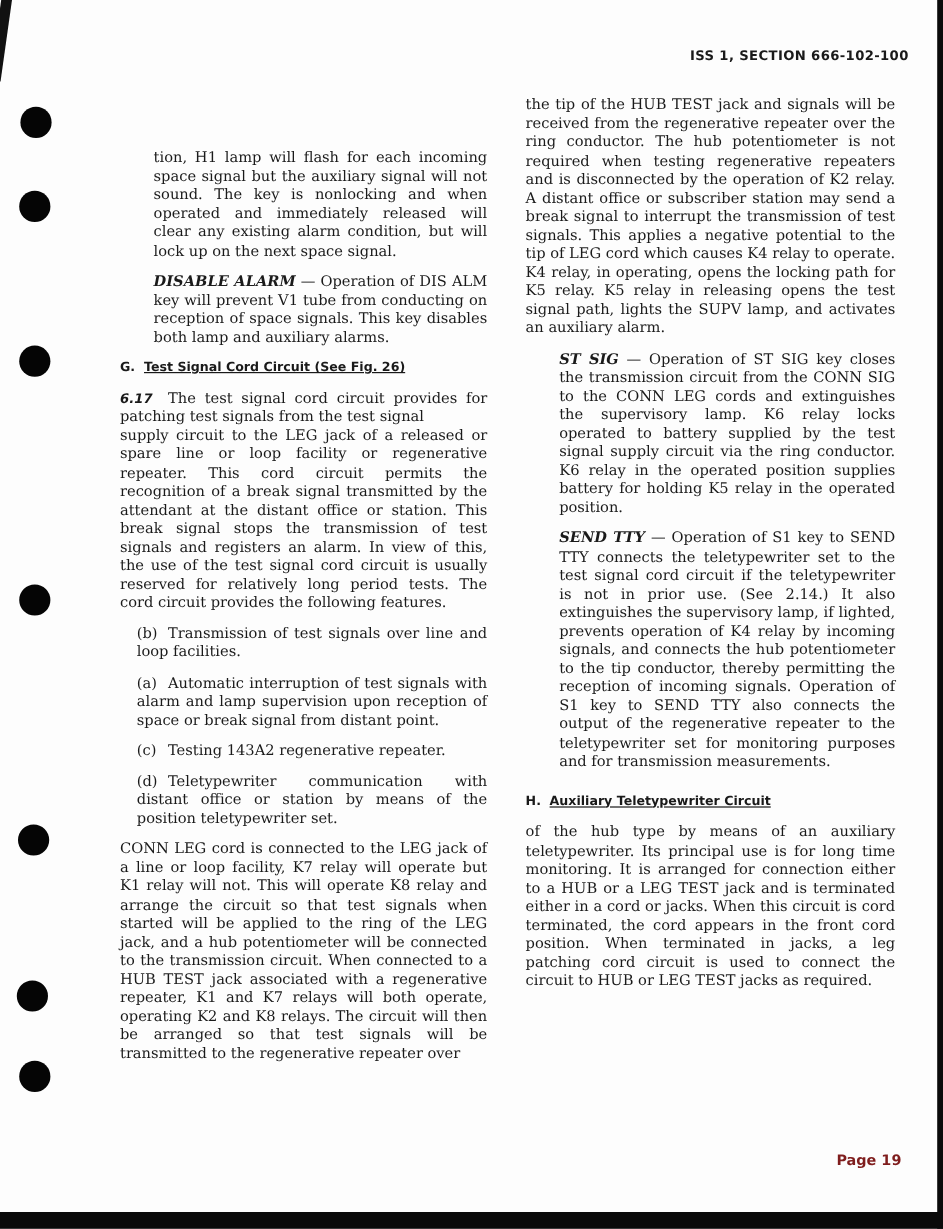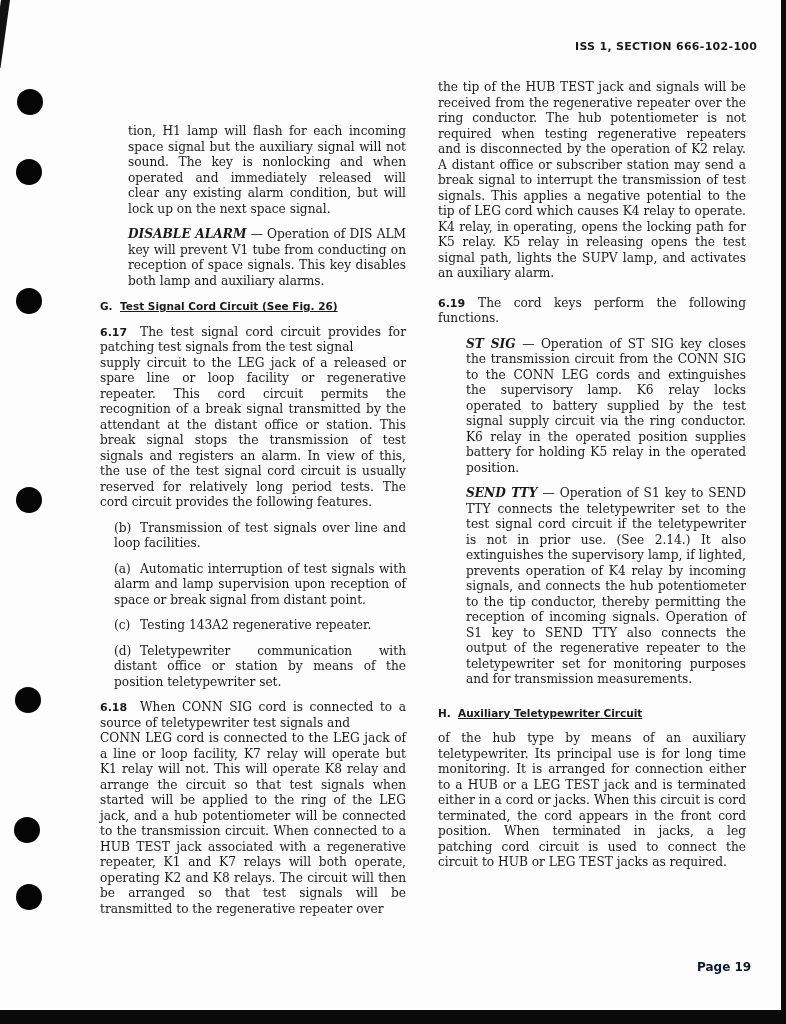--- a/index.html
+++ b/index.html
@@ -3,27 +3,27 @@
 <meta charset="utf-8">
 <style>
   html, body { margin:0; padding:0; }
   body { width:786px; height:1024px; position:relative; overflow:hidden; background:#fdfdfd; font-family:"DejaVu Serif", serif; color:#1a1a1a; }
   .page { position:absolute; left:0; top:0; width:781px; height:1010px; background:#fdfdfd; }
   .right-edge { position:absolute; left:781px; top:0; width:5px; height:1024px; background:#0a0a0a; }
   .bottom-edge { position:absolute; left:0; top:1010px; width:786px; height:14px; background:#0a0a0a; }
   .streak { position:absolute; left:1px; top:0; width:9px; height:68px; background:#111; transform:skewX(-8deg); transform-origin:top left; }
   .hole { position:absolute; width:26px; height:26px; border-radius:50%; background:#050505; }
   .hdr { position:absolute; top:40px; left:575px; font-family:"DejaVu Sans", sans-serif; font-weight:bold; font-size:11px; letter-spacing:0.3px; color:#1a1a1a; }
-  .footer { position:absolute; top:960px; left:697px; font-family:"DejaVu Sans", sans-serif; font-weight:bold; font-size:12px; color:#0f172a; }
+  .footer { position:absolute; top:960px; left:697px; font-family:"DejaVu Sans", sans-serif; font-weight:bold; font-size:12px; color:#7f1d1d; }
   .col { position:absolute; font-size:12.2px; line-height:15.5px; text-align:justify; }
   .col.left { left:100px; top:80px; width:306px;margin-top:44px; }
   .col.right { left:438px; top:80px; width:308px; }
   p { margin:0 0 10px 0; }
   .indent-block { padding-left:28px; }
-  .pnum { font-family:"DejaVu Sans", sans-serif; font-weight:bold; font-size:11px; display:inline-block; width:40px; }
+  .pnum { font-family:"DejaVu Sans", sans-serif; font-weight:bold; font-size:11px; display:inline-block; width:40px;font-style:italic; }
   .hang { display:block; }
   .hang .first { display:block; }
   .sechead { font-family:"DejaVu Sans", sans-serif; font-weight:bold; font-size:10.5px; margin:8px 0 10px 0;text-decoration:underline; }
   .sechead .letter { display:inline-block; width:20px; }
   .term { font-weight:bold; font-style:italic; }
   .item { padding-left:14px; margin-bottom:10px; }
   .item .lbl { display:inline-block; width:26px; }
 </style>
 </head>
 <body>
@@ -58,31 +58,27 @@
     </p>
 
     <div>
       <p class="item"><span class="lbl">(b)</span><span>Transmission of test signals over line and loop facilities.</span></p>
       <p class="item"><span class="lbl">(a)</span><span>Automatic interruption of test signals with alarm and lamp supervision upon reception of space or break signal from distant point.</span></p>
       <p class="item"><span class="lbl">(c)</span><span>Testing 143A2 regenerative repeater.</span></p>
       <p class="item"><span class="lbl">(d)</span><span>Teletypewriter communication with distant office or station by means of the position teletypewriter set.</span></p>
     </div>
 
     <p class="hang">
-      <span class="first"><span class="pnum">6.18</span><span>When CONN SIG cord is connected to a source of teletypewriter test signals and</span></span>
       <span>CONN LEG cord is connected to the LEG jack of a line or loop facility, K7 relay will operate but K1 relay will not. This will operate K8 relay and arrange the circuit so that test signals when started will be applied to the ring of the LEG jack, and a hub potentiometer will be connected to the transmission circuit. When connected to a HUB TEST jack associated with a regenerative repeater, K1 and K7 relays will both operate, operating K2 and K8 relays. The circuit will then be arranged so that test signals will be transmitted to the regenerative repeater over</span>
     </p>
   </div>
 
   <div class="col right">
     <p>the tip of the HUB TEST jack and signals will be received from the regenerative repeater over the ring conductor. The hub potentiometer is not required when testing regenerative repeaters and is disconnected by the operation of K2 relay. A distant office or subscriber station may send a break signal to interrupt the transmission of test signals. This applies a negative potential to the tip of LEG cord which causes K4 relay to operate. K4 relay, in operating, opens the locking path for K5 relay. K5 relay in releasing opens the test signal path, lights the SUPV lamp, and activates an auxiliary alarm.</p>
 
-    <p class="hang" style="margin-top:14px;">
-      <span class="pnum">6.19</span><span>The cord keys perform the following functions.</span>
-    </p>
 
     <p class="indent-block">
       <span class="term">ST SIG</span><span> — Operation of ST SIG key closes the transmission circuit from the CONN SIG to the CONN LEG cords and extinguishes the supervisory lamp. K6 relay locks operated to battery supplied by the test signal supply circuit via the ring conductor. K6 relay in the operated position supplies battery for holding K5 relay in the operated position.</span>
     </p>
 
     <p class="indent-block">
       <span class="term">SEND TTY</span><span> — Operation of S1 key to SEND TTY connects the teletypewriter set to the test signal cord circuit if the teletypewriter is not in prior use. (See 2.14.) It also extinguishes the supervisory lamp, if lighted, prevents operation of K4 relay by incoming signals, and connects the hub potentiometer to the tip conductor, thereby permitting the reception of incoming signals. Operation of S1 key to SEND TTY also connects the output of the regenerative repeater to the teletypewriter set for monitoring purposes and for transmission measurements.</span>
     </p>
 
     <div class="sechead" style="margin-top:18px;">

